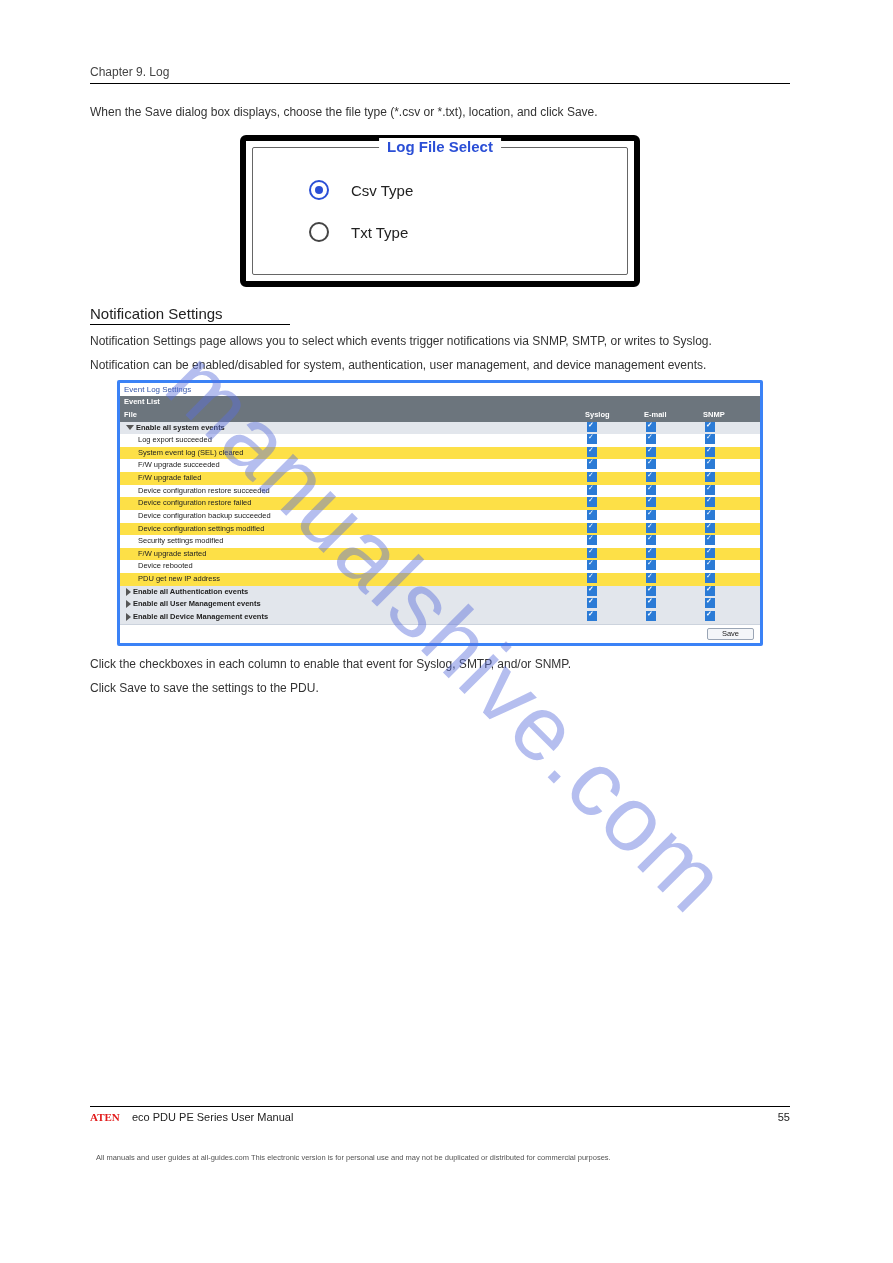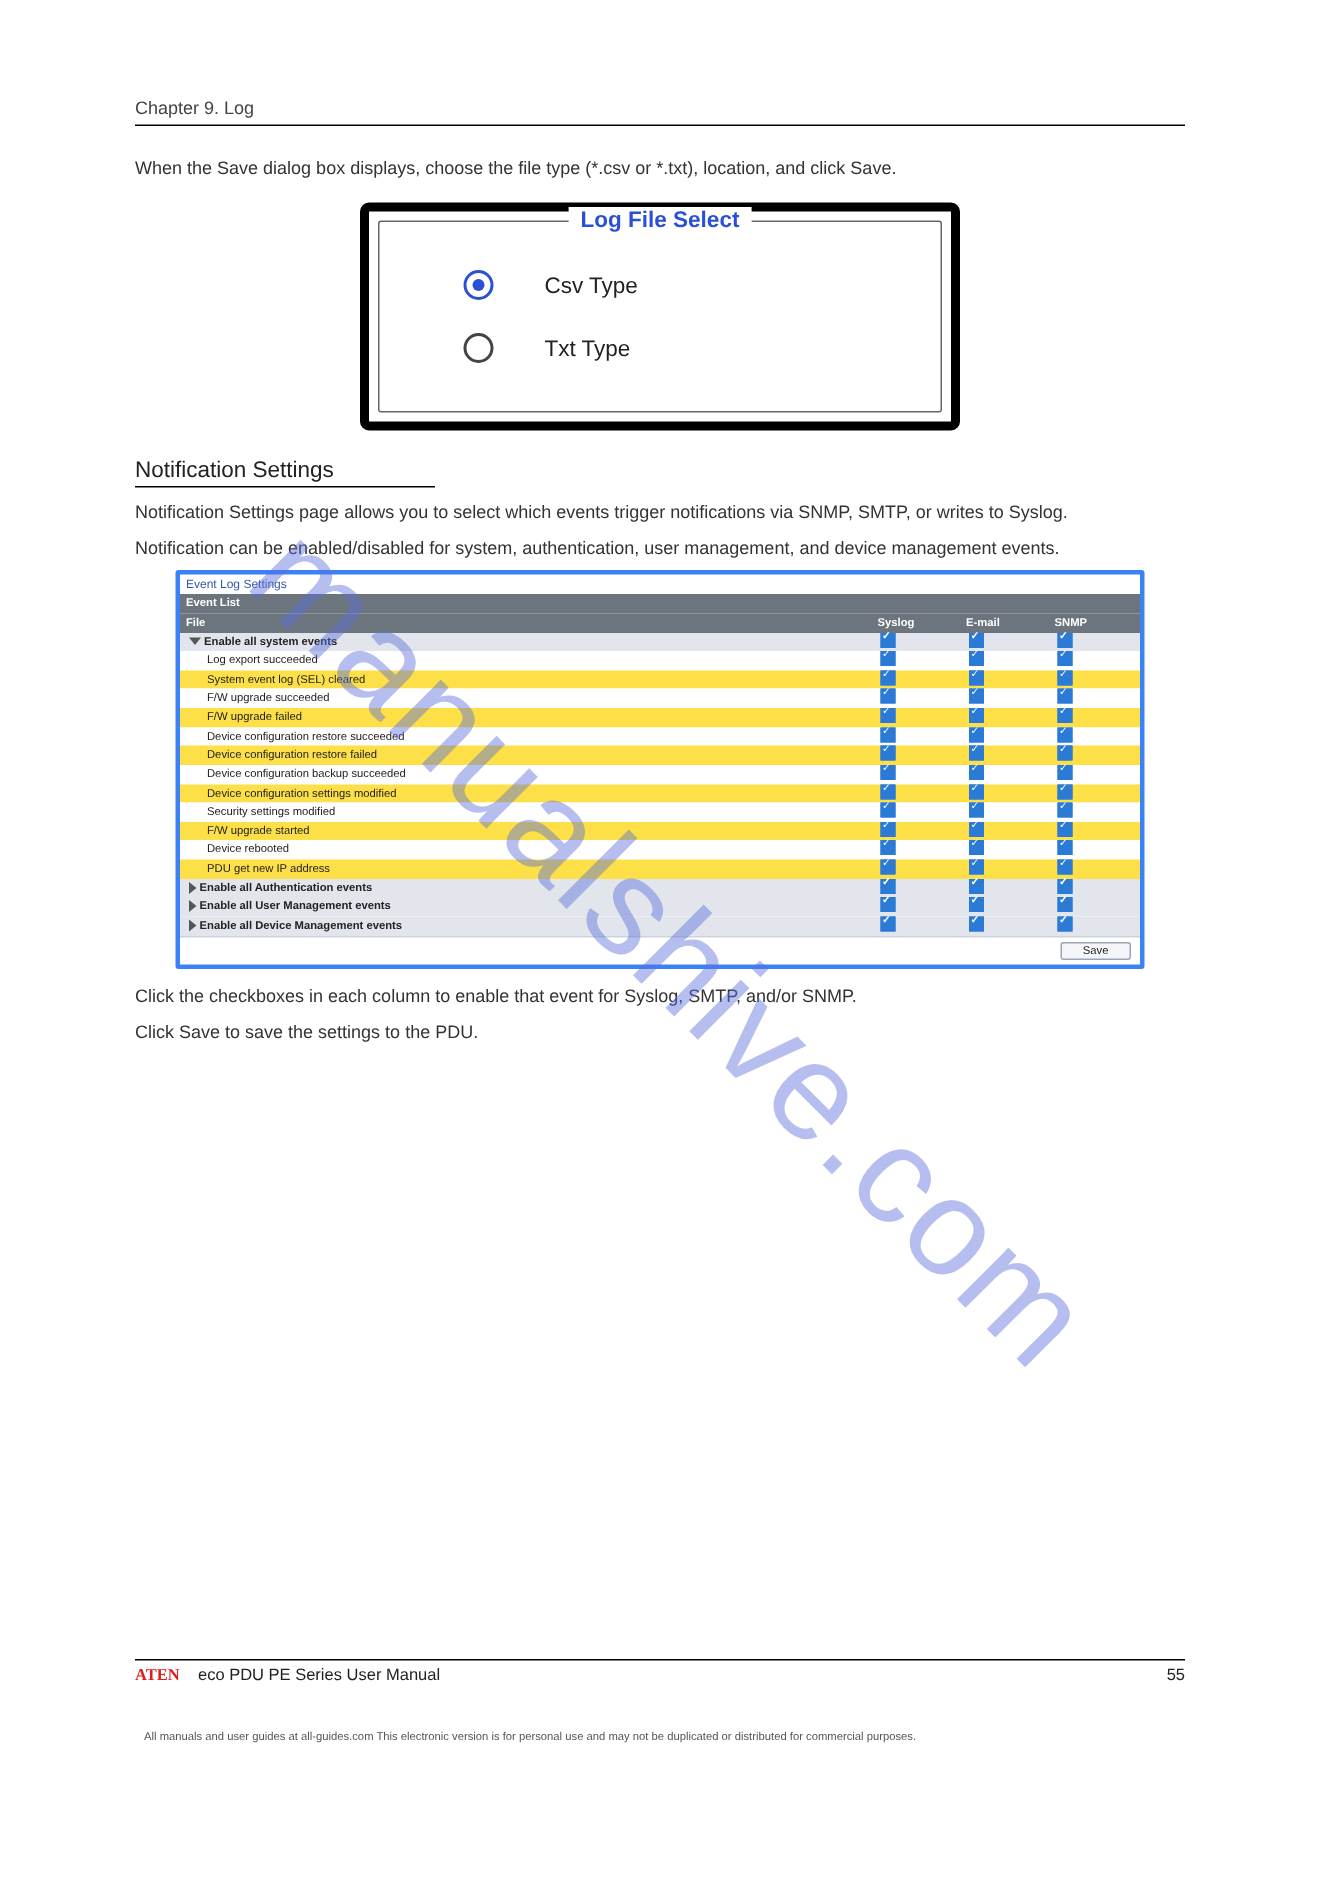--- a/index.html
+++ b/index.html
@@ -70,21 +70,21 @@
     transform: translateX(-50%);
     background: #fff;
     padding: 0 8px;
     font-size: 15px;
     font-weight: bold;
     color: #2b4fd6;
   }
   .radio-row {
     display: flex;
     align-items: center;
-    gap: 34px;
+    gap: 22px;
     margin: 18px 0 22px 38px;
     font-size: 15px;
   }
   .radio-outer {
     width: 16px;
     height: 16px;
     border: 2px solid #2b4fd6;
     border-radius: 50%;
     display: inline-flex;
     align-items: center;

